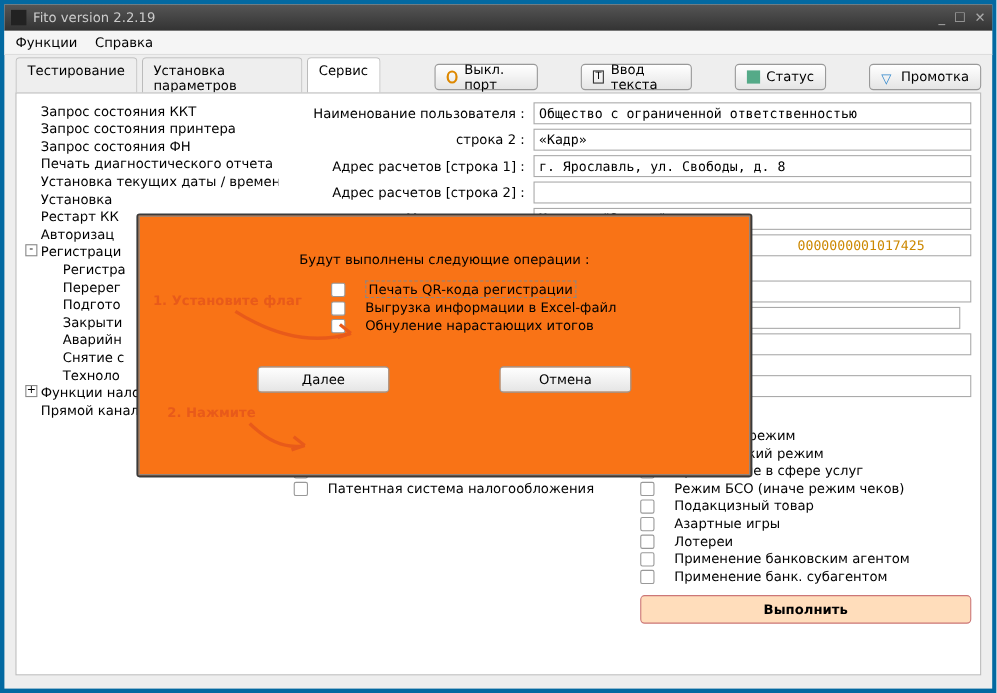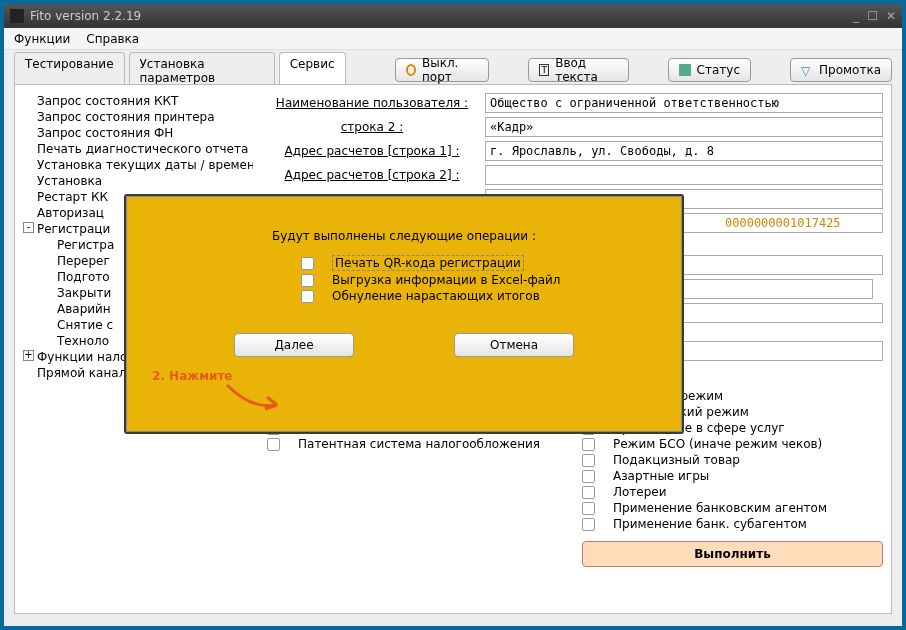--- a/index.html
+++ b/index.html
@@ -18,30 +18,30 @@
   .btn{height:24px;padding:0 10px;border:1px solid #999;border-radius:4px;background:linear-gradient(#fff,#e5e5e5);display:flex;align-items:center;gap:6px;cursor:pointer;margin-left:29px;}
   .btn .ic{display:inline-block;width:12px;height:12px;}
   .panel{background:#fff;border:1px solid #bbb;height:calc(100% - 28px);padding:8px;display:flex;gap:6px;position:relative;}
   .tree{width:230px;overflow:hidden;}
   .tree div{white-space:nowrap;padding:1px 0;}
   .tree .l1{padding-left:14px;}
   .tree .l2{padding-left:34px;}
   .tree .tog{position:absolute;margin-left:-14px;width:11px;height:11px;border:1px solid #888;text-align:center;line-height:8px;font-size:10px;background:#fff;}
   .form{flex:1;padding-left:8px;}
   .row{display:flex;align-items:center;margin-bottom:4px;}
-  .lbl{width:210px;text-align:center;margin-right:8px;text-decoration:underline;}
+  .lbl{width:210px;text-align:right;margin-right:8px;}
   .inp{flex:1;height:20px;border:1px solid #aaa;background:#fff;padding:0 4px;font-family:monospace;font-size:12px;}
   .shortlbl{width:64px;text-align:right;margin-right:8px;}
   .cols{display:flex;gap:14px;margin-top:10px;}
   .col{flex:1;}
   .cb{display:flex;align-items:center;gap:18px;margin:2px 0;}
   .cbx{width:13px;height:13px;border:1px solid #999;border-radius:2px;background:#fff;flex-shrink:0;}
   .execbtn{margin-top:10px;height:26px;border:1px solid #c77;border-radius:4px;background:#fdb;display:flex;align-items:center;justify-content:center;cursor:pointer;font-weight:bold;}
   .modal-backdrop{position:absolute;left:120px;top:190px;width:560px;height:240px;background:#3a3a3a;border-radius:3px;}
-  .modal{position:absolute;left:122px;top:192px;width:556px;height:236px;background:#eab308;border:1px solid #888;padding:14px;}
+  .modal{position:absolute;left:122px;top:192px;width:556px;height:236px;background:#f97316;border:1px solid #888;padding:14px;}
   .modal .prompt{text-align:center;margin:18px 0 12px;}
   .modal .opts{margin-left:160px;}
   .modal .btns{display:flex;gap:100px;justify-content:center;margin-top:30px;}
   .modal .mbtn{width:120px;height:24px;border:1px solid #999;border-radius:4px;background:linear-gradient(#fff,#e5e5e5);display:flex;align-items:center;justify-content:center;cursor:pointer;}
   .annot{position:absolute;color:#e85a1a;font-family:"Comic Sans MS",cursive;font-size:20px;font-weight:bold;pointer-events:none;}
   .annot svg{overflow:visible;}
   .dashed{border:1px dashed #888;padding:0 2px;}
 </style>
 </head>
 <body>
@@ -240,20 +240,27 @@
           <span class="cbx"></span>
           <span>Обнуление нарастающих итогов</span>
         </div>
     </div>
     <div class="btns">
       <div class="mbtn">Далее</div>
       <div class="mbtn">Отмена</div>
     </div>
   </div>
 
+  <div class="annot" style="left:135px;top:256px;width:250px;">
+    <span>1. Установите флаг</span>
+    <svg width="120" height="40" style="position:absolute;left:70px;top:18px;">
+      <path d="M5 5 Q 60 40 110 25" stroke="#e85a1a" stroke-width="3" fill="none"></path>
+      <path d="M110 25 l-10 -8 m10 8 l-12 4" stroke="#e85a1a" stroke-width="3" fill="none"></path>
+    </svg>
+  </div>
   <div class="annot" style="left:148px;top:358px;width:200px;">
     <span>2. Нажмите</span>
     <svg width="80" height="40" style="position:absolute;left:70px;top:18px;">
       <path d="M5 5 Q 30 30 55 25" stroke="#e85a1a" stroke-width="3" fill="none"></path>
       <path d="M55 25 l-10 -8 m10 8 l-12 4" stroke="#e85a1a" stroke-width="3" fill="none"></path>
     </svg>
   </div>
 </div>
 
 </body></html>

